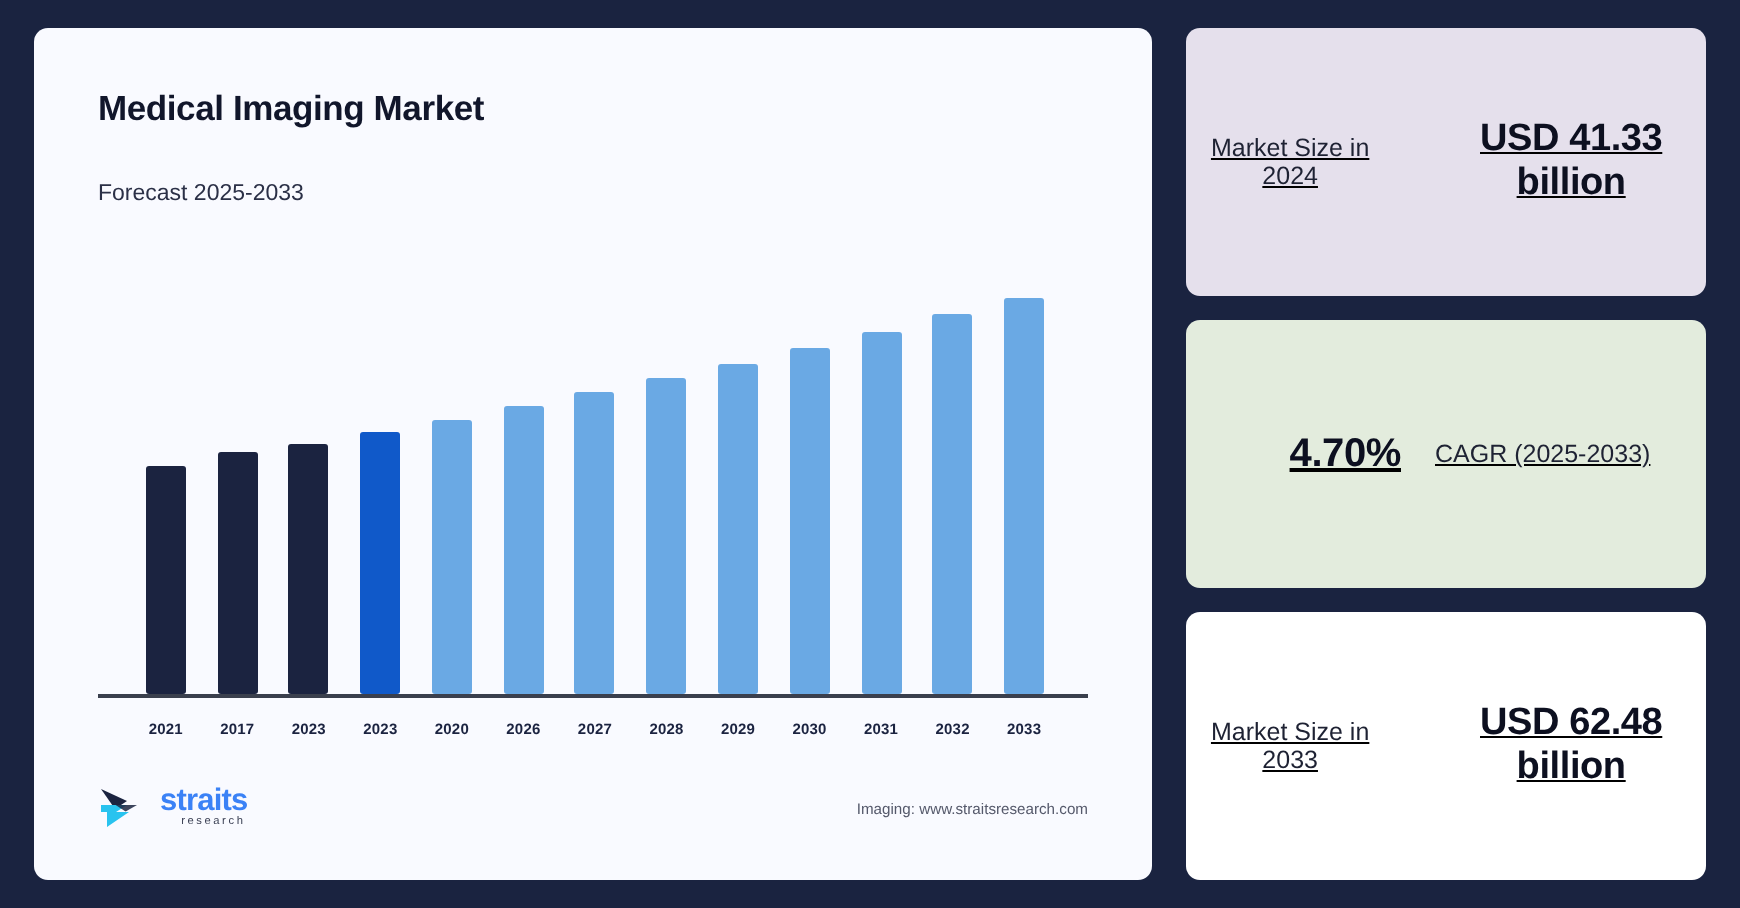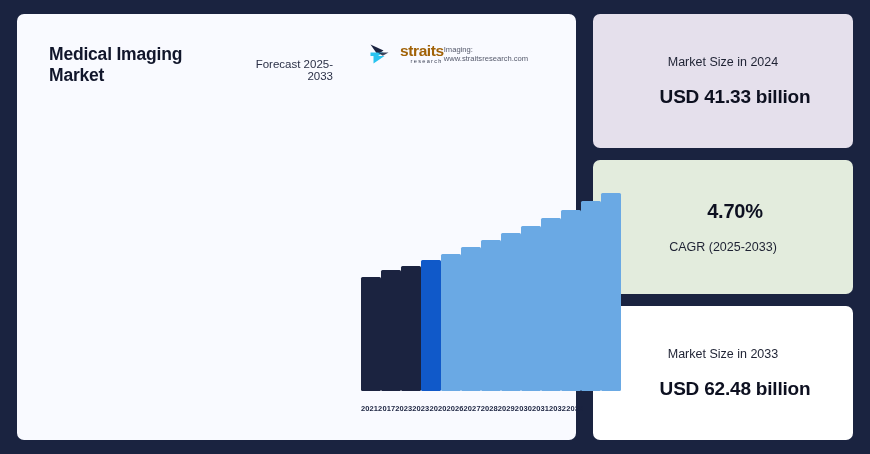--- a/index.html
+++ b/index.html
@@ -19,36 +19,35 @@
   }
 
   
   .chart-panel {
     position: relative;
     width: 559px; height: 426px;
     background: #f9faff;
     border-radius: 7px;
     padding: 18px 20px 14px 20px;
     display: flex;
-    flex-direction: row;
+    flex-direction: column;
   }
   .chart-title {
     font-size: 17.5px;
     font-weight: bold;
     color: #11162b;
     letter-spacing: -0.2px;
     margin-top: 12px;
     margin-left: 12px;
   }
   .chart-subtitle {
     font-size: 11.5px;
     color: #2b3047;
     margin-top: 26px;
     margin-left: 12px;
-    text-align: right;
   }
 
   
   .plot-area {
     position: relative;
     flex: 1;
     margin: 0 12px 0 12px;
   }
   .bars-row {
     position: absolute;
@@ -85,21 +84,21 @@
   .ticks-row {
     position: absolute;
     left: 0; right: 0;
     bottom: 13px;
     display: flex;
     justify-content: space-between;
     padding: 0 14px 0 16px;
   }
   .tick {
     width: 38px;
-    text-align: left;
+    text-align: center;
     font-size: 7.5px;
     font-weight: bold;
     color: #1b2340;
     letter-spacing: 0.1px;
   }
 
   
   .chart-footer {
     position: relative;
     height: 44px;
@@ -111,21 +110,21 @@
   .logo {
     display: flex;
     align-items: center;
     gap: 5px;
   }
   .logo-mark { width: 26px; height: 22px; display: block; }
   .logo-text { display: flex; flex-direction: column; line-height: 1; }
   .logo-name {
     font-size: 15.5px;
     font-weight: bold;
-    color: #a16207;
+    color: #3b82f6;
     letter-spacing: -0.4px;
   }
   .logo-sub {
     font-size: 5.6px;
     color: #3b4054;
     letter-spacing: 1.3px;
     align-self: flex-end;
     margin-top: 1px;
     margin-right: 1px;
   }
@@ -138,26 +137,26 @@
   .cards {
     width: 260px;
     display: flex;
     flex-direction: column;
     gap: 12px;
   }
   .card {
     flex: 1;
     border-radius: 7px;
     display: flex;
-    flex-direction: column;
     align-items: center;
     justify-content: center;
     gap: 17px;
     text-align: center;
     padding: 10px;
+    text-decoration: underline;
   }
   .card-label { font-size: 12.5px; color: #1e2233; }
   .card-value {
     font-size: 20px;
     font-weight: bold;
     color: #0d1020;
     letter-spacing: -0.2px;
     margin-left: 24px;
   }
   .card-value.small { font-size: 19px; }

